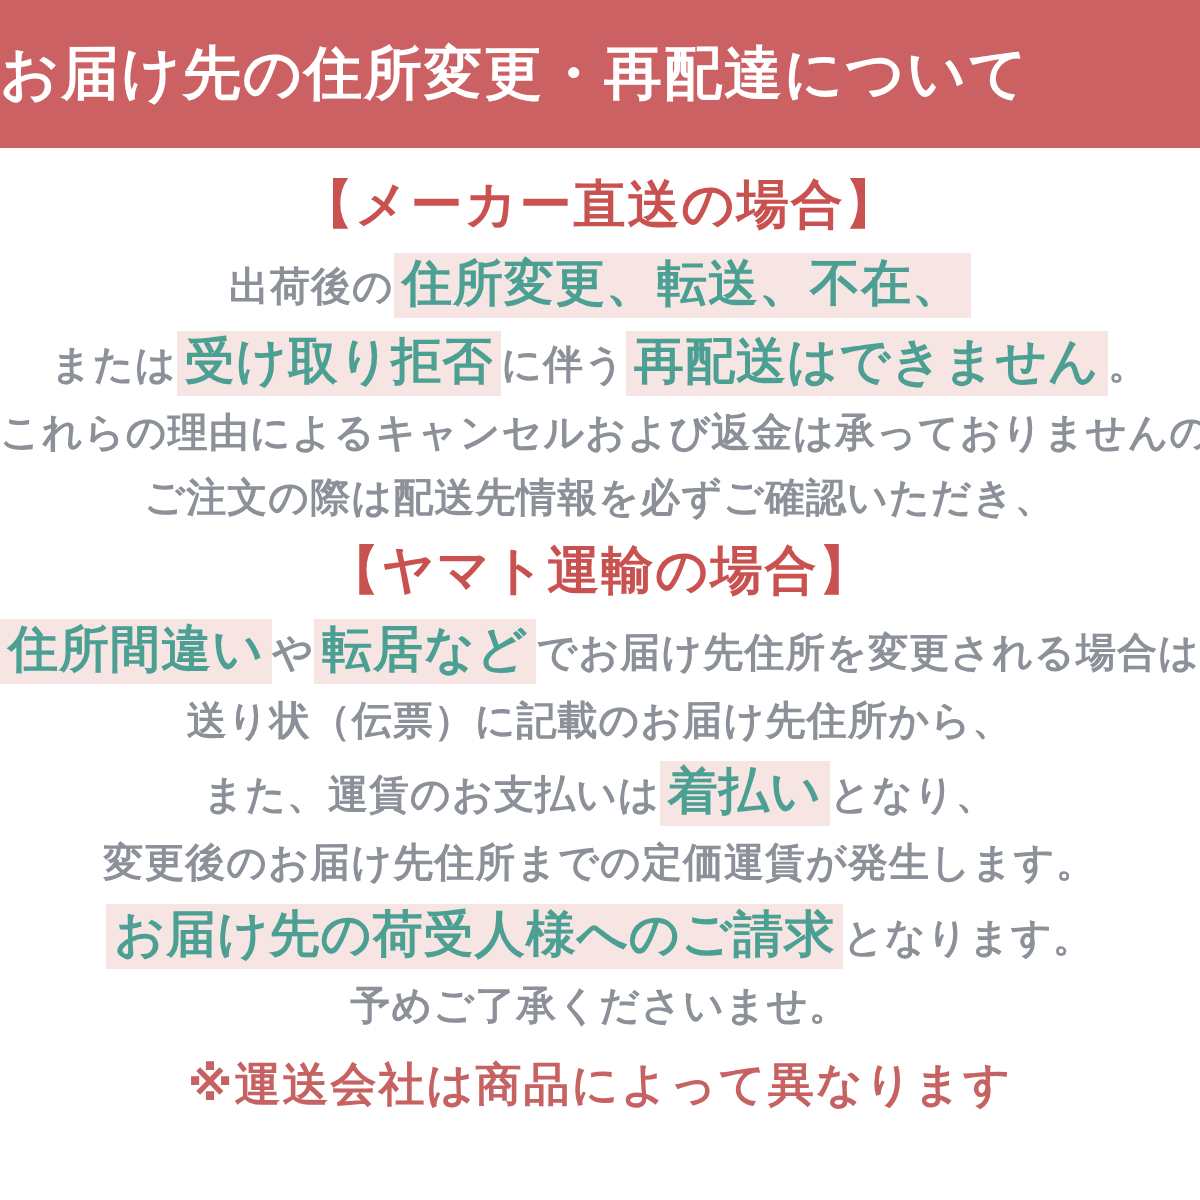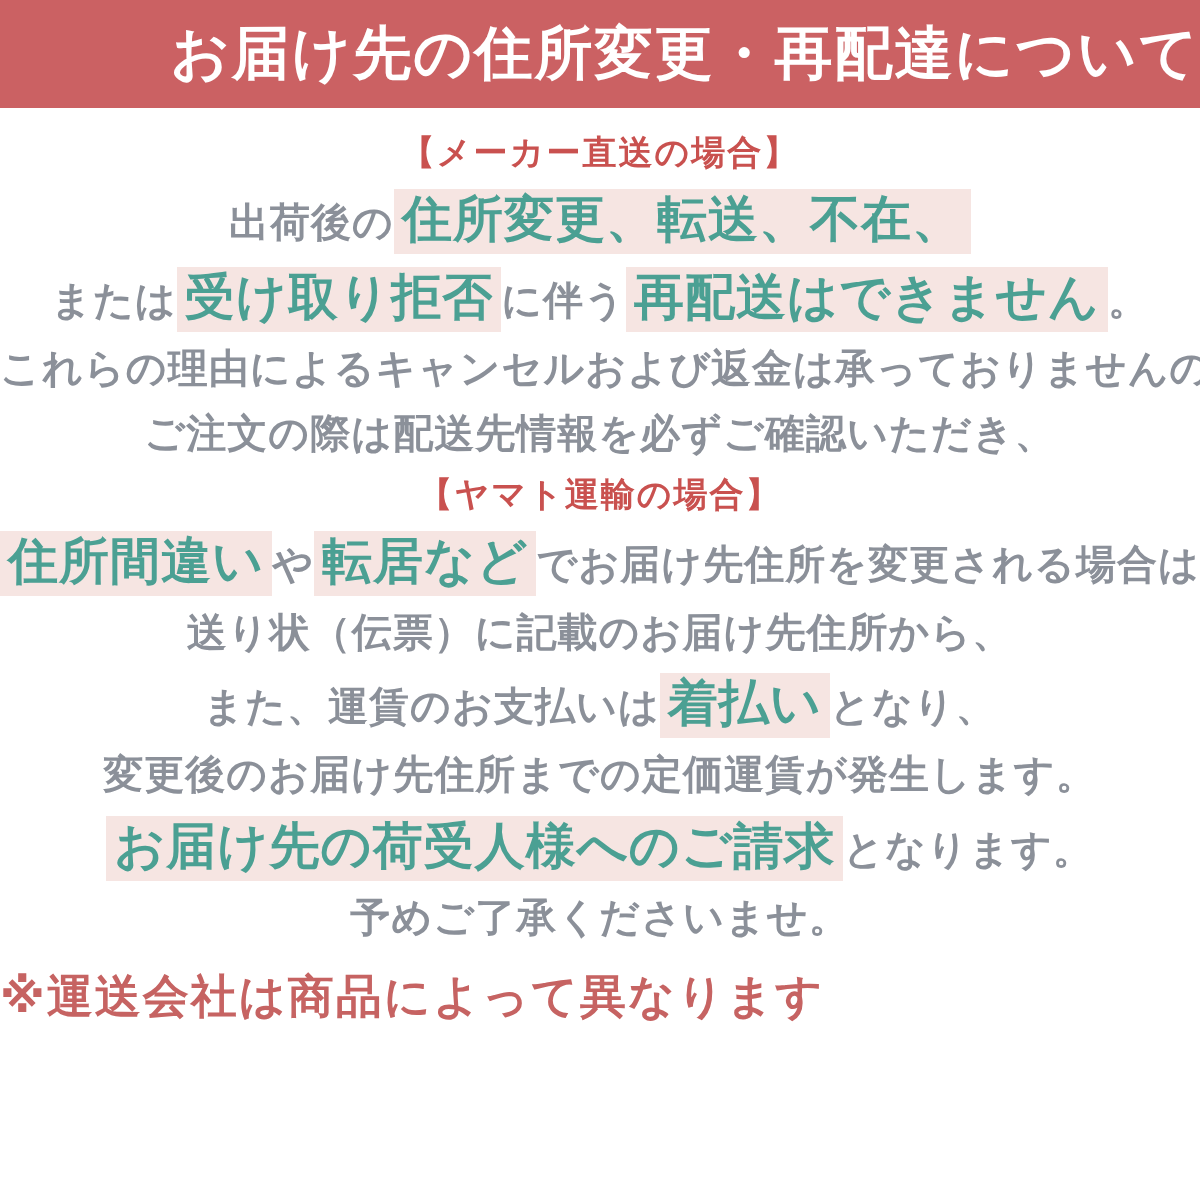--- a/index.html
+++ b/index.html
@@ -17,39 +17,39 @@
     background:#ffffff;
   }
   .page{
     position:relative;
     width:1200px;
     height:1200px;
     background:#ffffff;
     overflow:hidden;
   }
   .banner{
-    height:108px;
+    height:148px;
     background:var(--banner-bg);
     display:flex;
     align-items:center;
-    justify-content:flex-end;
+    justify-content:flex-start;
   }
   .banner h1{
     margin:0;
     color:var(--banner-text);
     font-size:58px;
     font-weight:700;
     letter-spacing:2px;
     white-space:nowrap;
   }
   .sec-heading{
     margin:22px 0 10px;
     text-align:center;
     color:var(--heading-red);
-    font-size:34px;
+    font-size:52px;
     font-weight:700;
     letter-spacing:2px;
   }
   .sec-heading.later{
     margin-top:12px;
   }
   .line{
     margin:0 0 12px;
     text-align:center;
     color:var(--body-gray);
@@ -64,20 +64,21 @@
   }
   .line .em{
     color:var(--emphasis-teal);
     background:var(--highlight-pink);
     font-size:50px;
     font-weight:700;
     padding:2px 8px 7px;
   }
   .note{
     margin-top:22px;
+    text-align:center;
     color:var(--note-red);
     font-size:46px;
     font-weight:700;
     letter-spacing:2px;
     white-space:nowrap;
   }
 </style>
 </head>
 <body>
 

